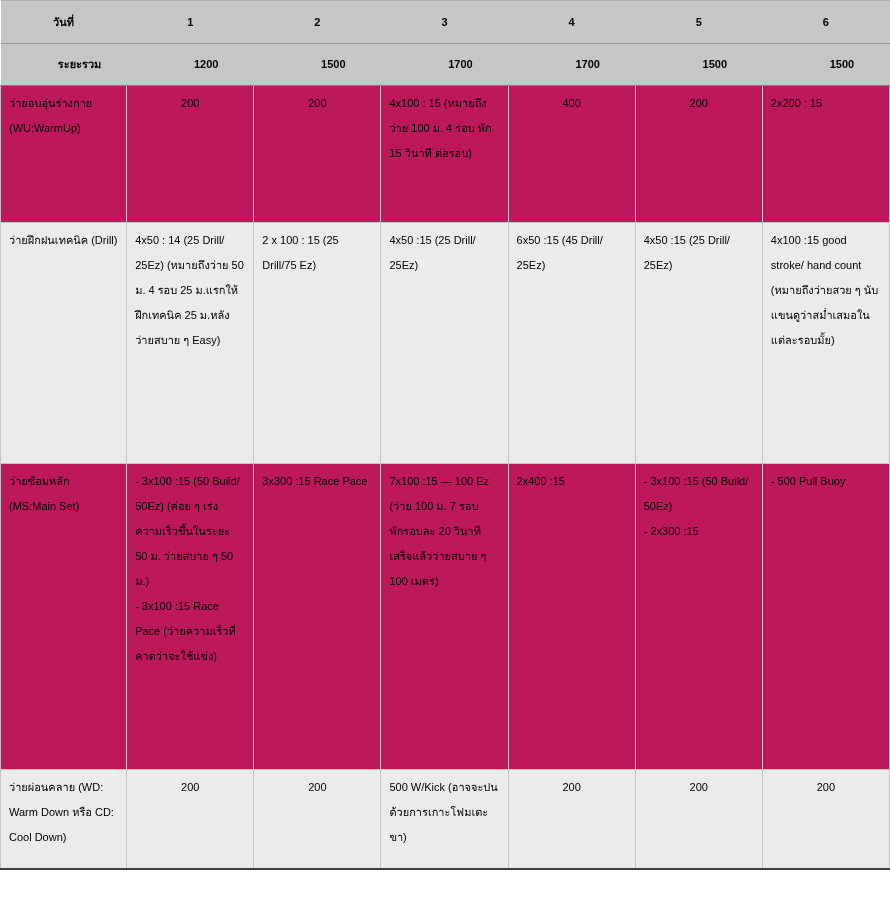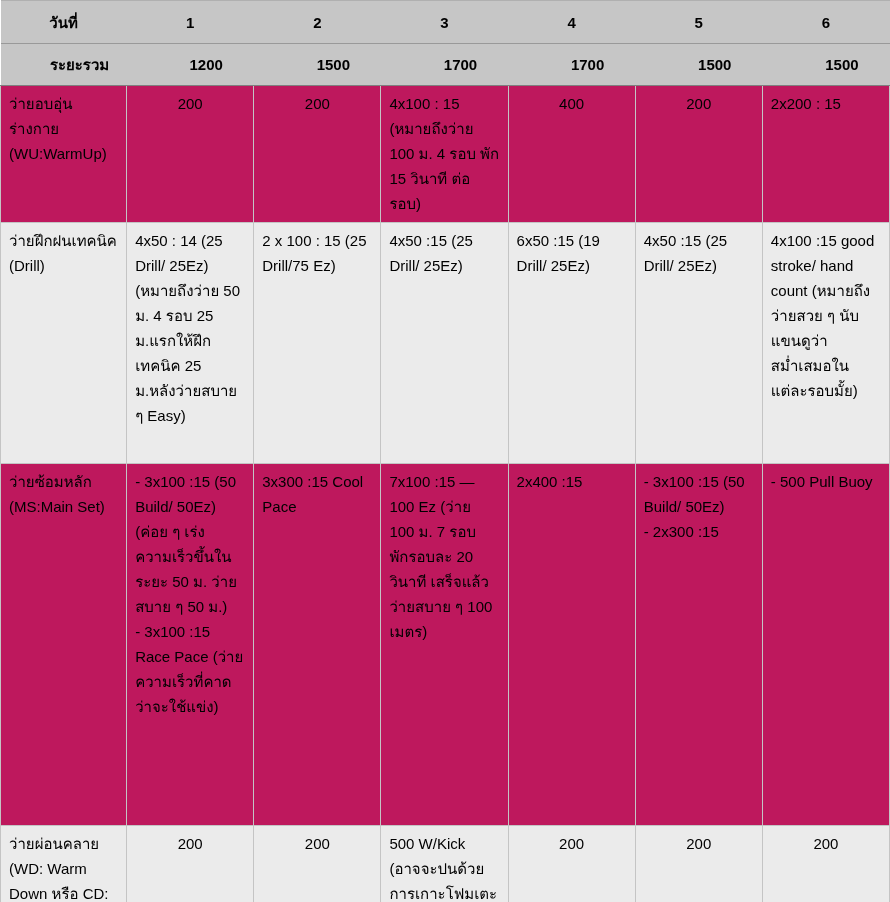--- a/index.html
+++ b/index.html
@@ -21,21 +21,21 @@
     border-collapse:collapse;
     table-layout:fixed;
     width:890px;
     border-top:1px solid var(--table-top);
     border-bottom:2px solid var(--table-bottom);
   }
   col.c-label{width:126px;}
   col.c-day{width:127px;}
   th,td{
     vertical-align:top;
-    font-size:15px;
+    font-size:11px;
     line-height:25px;
     overflow-wrap:break-word;
     word-break:break-word;
     padding:5px 8px 6px 8px;
     white-space:pre-line;
   }
   thead th{
     background:var(--header-bg);
     font-weight:bold;
     text-align:center;
@@ -49,21 +49,21 @@
   tr.hrow2 th{border-bottom:1px solid var(--header-bottom);padding-left:40px;}
   tbody td{
     border:1px solid var(--cell-border);
     background:#be185d;
     text-align:left;
   }
   tbody tr.alt td{background:var(--row-alt-bg);}
   tbody td.num{text-align:center;}
   tr.r-warmup{height:137px;}
   tr.r-drill{height:241px;}
-  tr.r-main{height:362px;}
+  tr.r-main{height:306px;}
   tr.r-wd{height:99px;}
 </style>
 </head>
 <body>
 
 <table class="schedule">
   <colgroup>
     <col class="c-label">
     <col class="c-day">
       <col class="c-day">
@@ -100,29 +100,29 @@
       <td>4x100 : 15 (หมายถึงว่าย 100 ม. 4 รอบ พัก 15 วินาที ต่อรอบ)</td>
       <td class="num">400</td>
       <td class="num">200</td>
       <td>2x200 : 15</td>
     </tr>
     <tr class="r-drill alt">
       <td>ว่ายฝึกฝนเทคนิค (Drill)</td>
       <td>4x50 : 14 (25 Drill/ 25Ez) (หมายถึงว่าย 50 ม. 4 รอบ 25 ม.แรกให้ฝึกเทคนิค 25 ม.หลังว่ายสบาย ๆ Easy)</td>
       <td>2 x 100 : 15 (25 Drill/75 Ez)</td>
       <td>4x50 :15 (25 Drill/ 25Ez)</td>
-      <td>6x50 :15 (19 Drill/ 25Ez)</td>
+      <td>6x50 :15 (45 Drill/ 25Ez)</td>
       <td>4x50 :15 (25 Drill/ 25Ez)</td>
       <td>4x100 :15 good stroke/ hand count (หมายถึงว่ายสวย ๆ นับแขนดูว่าสม่ำเสมอในแต่ละรอบมั้ย)</td>
     </tr>
     <tr class="r-main">
       <td>ว่ายซ้อมหลัก (MS:Main Set)</td>
       <td>- 3x100 :15 (50 Build/ 50Ez) (ค่อย ๆ เร่งความเร็วขึ้นในระยะ 50 ม. ว่ายสบาย ๆ 50 ม.)
 - 3x100 :15 Race Pace (ว่ายความเร็วที่คาดว่าจะใช้แข่ง)</td>
-      <td>3x300 :15 Cool Pace</td>
+      <td>3x300 :15 Race Pace</td>
       <td>7x100 :15 — 100 Ez (ว่าย 100 ม. 7 รอบ พักรอบละ 20 วินาที เสร็จแล้วว่ายสบาย ๆ 100 เมตร)</td>
       <td>2x400 :15</td>
       <td>- 3x100 :15 (50 Build/ 50Ez)
 - 2x300 :15</td>
       <td>- 500 Pull Buoy</td>
     </tr>
     <tr class="r-wd alt">
       <td>ว่ายผ่อนคลาย (WD: Warm Down หรือ CD: Cool Down)</td>
       <td class="num">200</td>
       <td class="num">200</td>

